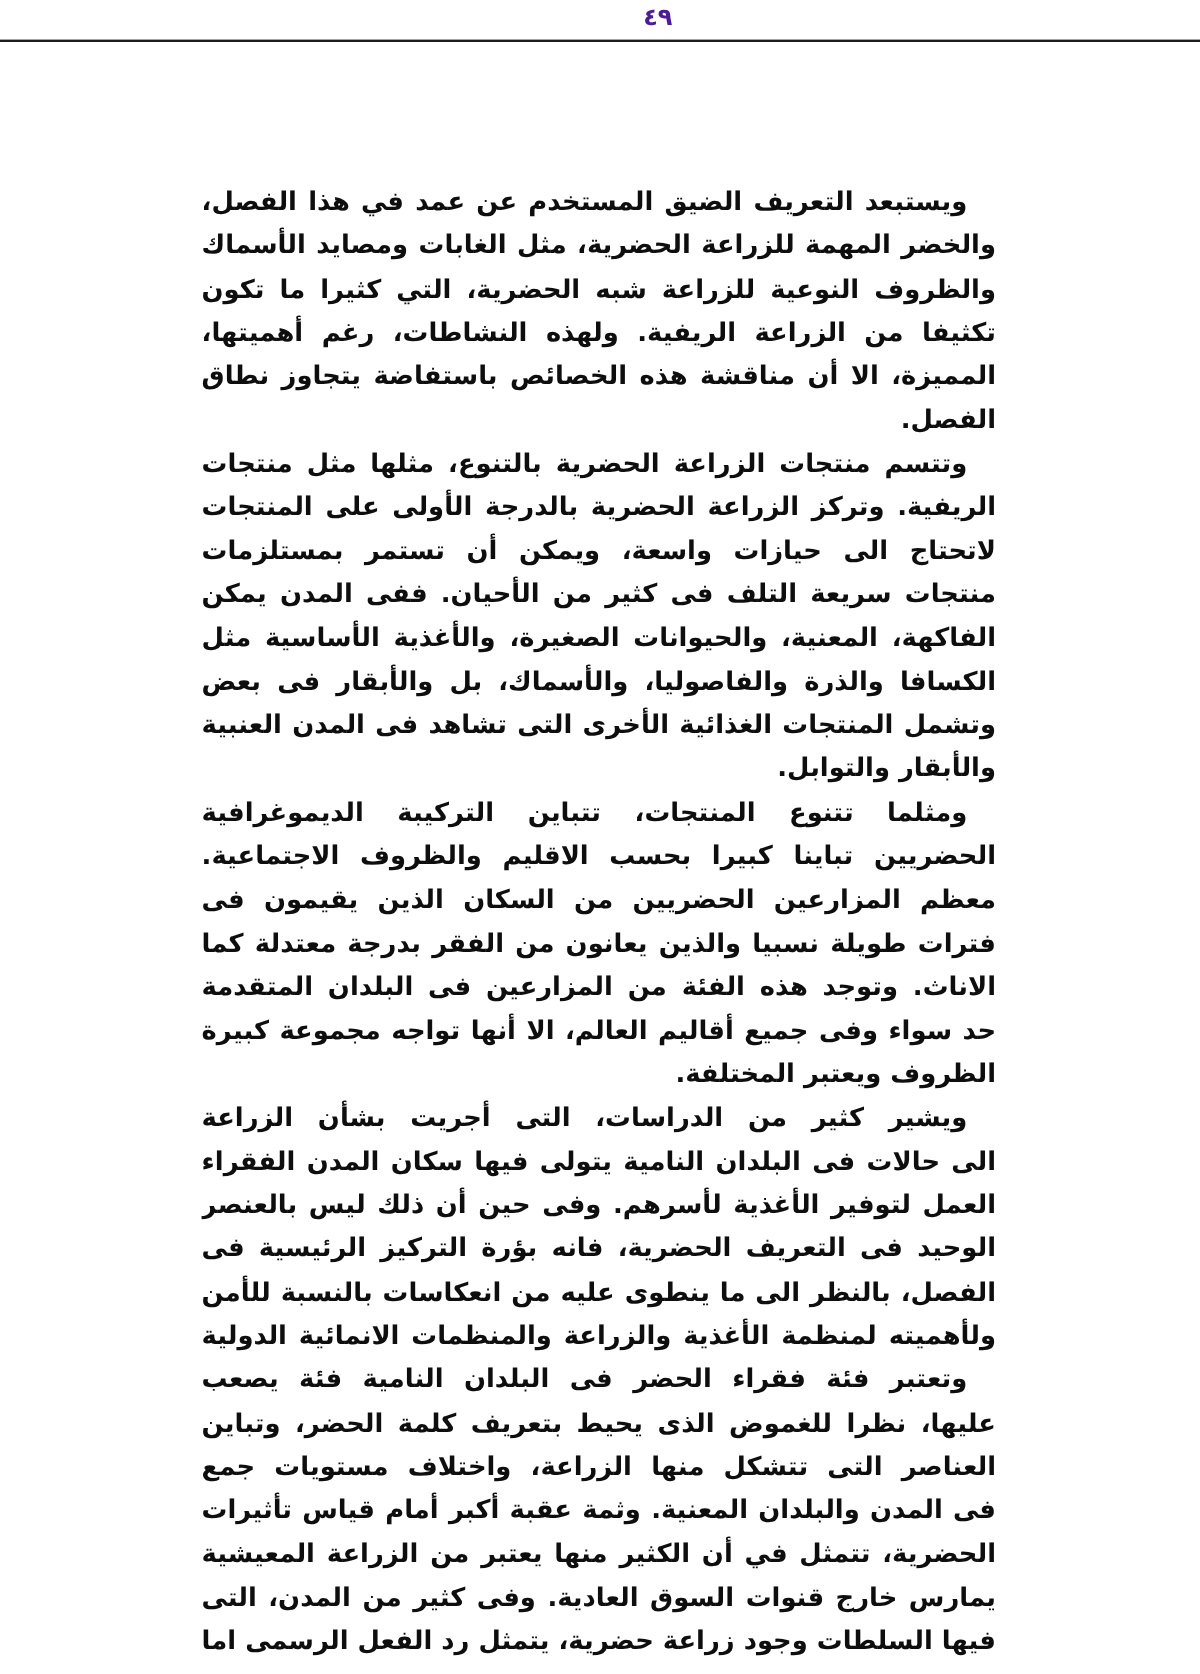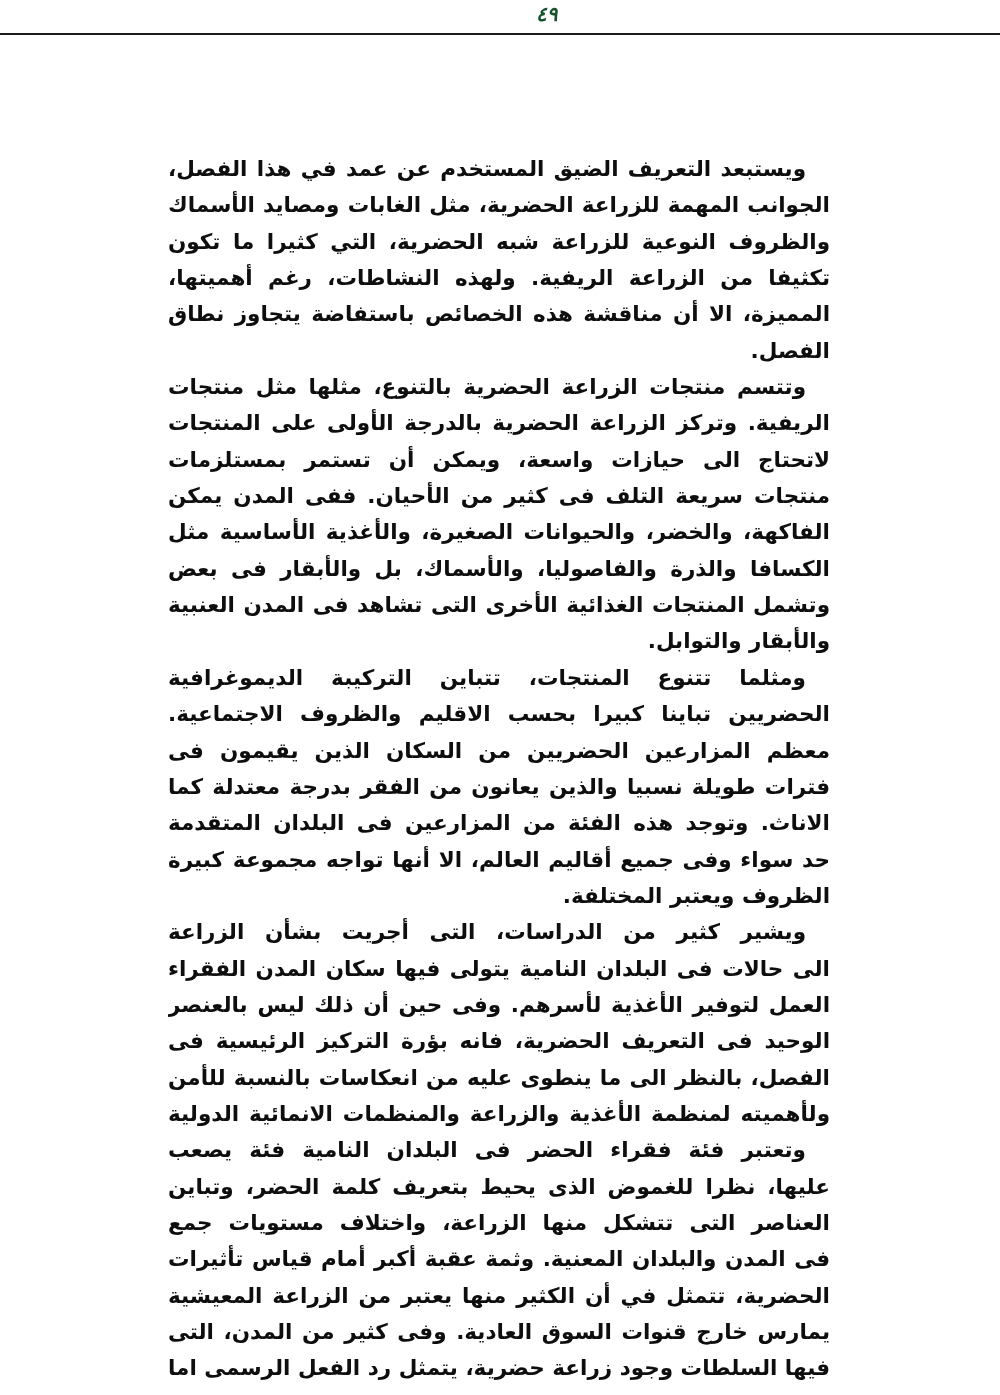--- a/index.html
+++ b/index.html
@@ -8,23 +8,22 @@
     background: #ffffff;
     position: relative;
     overflow: hidden;
     font-family: "DejaVu Sans", sans-serif;
   }
   .page-number {
     position: absolute;
     top: 2px; left: 536px;
     font-size: 20px;
     font-weight: bold;
-    color: #14532d;
+    color: #4c1d95;
     direction: rtl;
-    font-style: italic;
   }
   .header-rule {
     position: absolute;
     top: 33px; left: 0;
     width: 1000px; height: 2px;
     background: #1c1c1c;
   }
   .body-text {
     position: absolute;
     top: 151px; right: 170px;
@@ -50,33 +49,33 @@
 </head>
 <body>
 
 <div class="page-number">٤٩</div>
 <div class="header-rule"></div>
 
 <div class="body-text">
 
   <p class="para">
     <span class="line first">ويستبعد التعريف الضيق المستخدم عن عمد في هذا الفصل، بعض</span>
-    <span class="line">الجوانب المهمة للزراعة الحضرية، مثل الغابات ومصايد الأسماك</span>
+    <span class="line">والخضر المهمة للزراعة الحضرية، مثل الغابات ومصايد الأسماك</span>
     <span class="line">والظروف النوعية للزراعة شبه الحضرية، التي كثيرا ما تكون شكلا أكثر</span>
     <span class="line">تكثيفا من الزراعة الريفية.  ولهذه النشاطات، رغم أهميتها، خصائصها</span>
     <span class="line">المميزة، الا أن مناقشة هذه الخصائص باستفاضة يتجاوز نطاق هذا</span>
     <span class="line last">الفصل.</span>
   </p>
 
   <p class="para">
     <span class="line first">وتتسم منتجات الزراعة الحضرية بالتنوع، مثلها مثل منتجات الزراعة</span>
     <span class="line">الريفية.  وتركز الزراعة الحضرية بالدرجة الأولى على المنتجات التى</span>
     <span class="line">لاتحتاج الى حيازات واسعة، ويمكن أن تستمر بمستلزمات محدودة وهى</span>
     <span class="line">منتجات سريعة التلف فى كثير من الأحيان. ففى المدن يمكن مشاهدة</span>
-    <span class="line">الفاكهة، والخضر، والحيوانات الصغيرة، والأغذية الأساسية مثل</span>
+    <span class="line">الفاكهة، المعنية، والحيوانات الصغيرة، والأغذية الأساسية مثل</span>
     <span class="line">الكسافا والذرة والفاصوليا، والأسماك، بل والأبقار فى بعض الأحيان.</span>
     <span class="line">وتشمل المنتجات الغذائية الأخرى التى تشاهد فى المدن العنبية والجوز</span>
     <span class="line last">والأبقار والتوابل.</span>
   </p>
 
   <p class="para">
     <span class="line first">ومثلما تتنوع المنتجات، تتباين التركيبة الديموغرافية للمزارعين</span>
     <span class="line">الحضريين تباينا كبيرا بحسب الاقليم والظروف الاجتماعية. ويعتبر</span>
     <span class="line">معظم المزارعين الحضريين من السكان الذين يقيمون فى المدن منذ</span>
     <span class="line">فترات طويلة نسبيا والذين يعانون من الفقر بدرجة معتدلة كما أنهم من</span>

